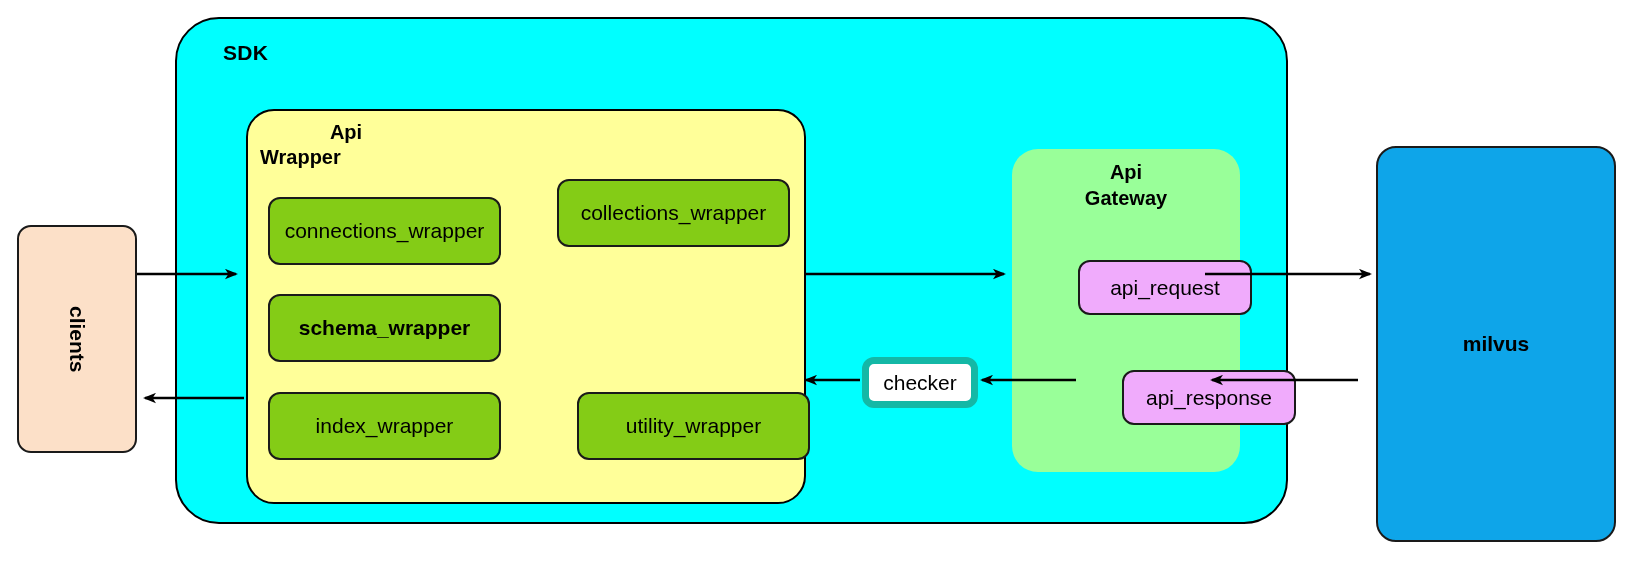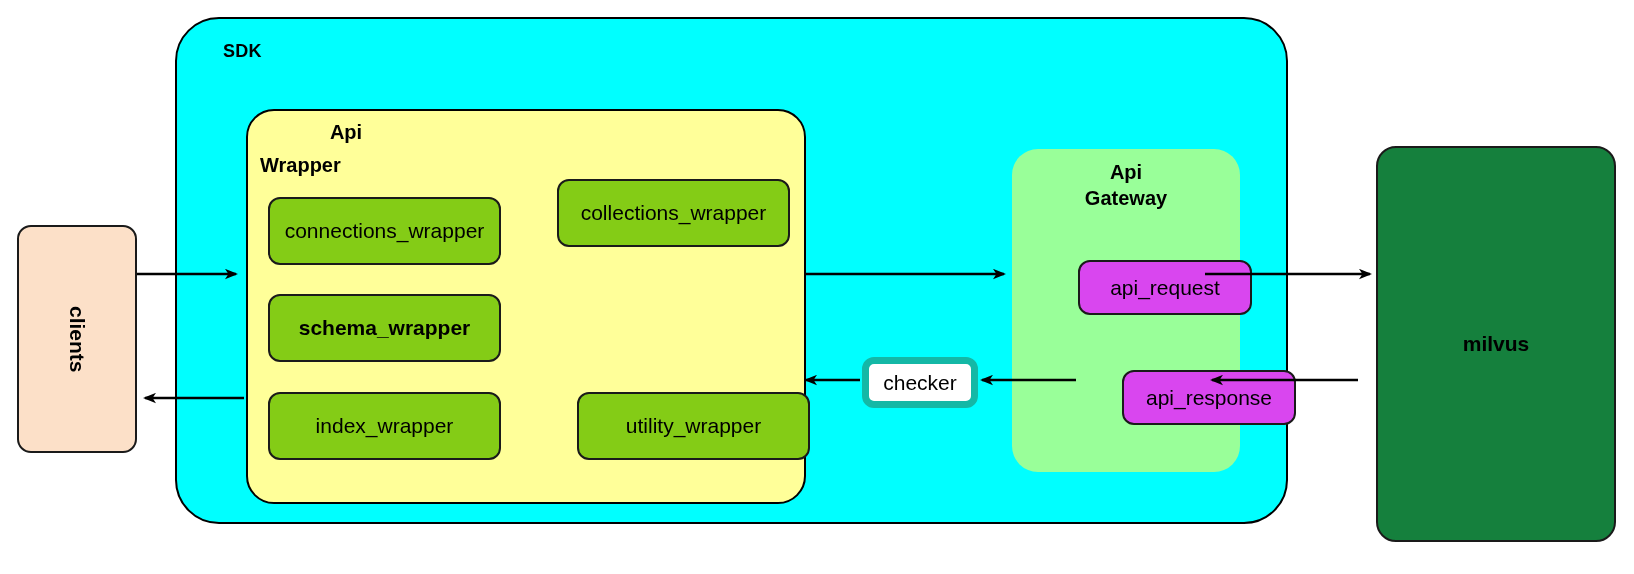--- a/index.html
+++ b/index.html
@@ -37,21 +37,21 @@
     height: 507px;
     background: #00ffff;
     border: 2px solid #000000;
     border-radius: 44px;
     display: block;
   }
   #sdk-title {
     position: absolute;
     left: 46px;
     top: 22px;
-    font-size: 18px;
+    font-size: 21px;
     font-weight: bold;
     color: #000000;
     letter-spacing: 0.3px;
     text-align: center;
   }
 
   
   #api-wrapper-group {
     position: absolute;
     left: 69px;   
@@ -67,21 +67,21 @@
     position: absolute;
     left: 8px;
     top: 9px;
     width: 180px;
     font-size: 20px;
     font-weight: bold;
     line-height: 25px;
     color: #000000;
     text-align: center;
   }
-  #api-wrapper-title .line2 { display: block; text-align: left; padding-left: 4px; margin-top: 8px;}
+  #api-wrapper-title .line2 { display: block; text-align: left; padding-left: 4px;}
 
   
   .wrapper-box {
     position: absolute;
     box-sizing: border-box;
     background: #84cc16;
     border: 2px solid #1a1a1a;
     border-radius: 12px;
     display: flex;
     align-items: center;
@@ -110,21 +110,21 @@
     width: 100%;
     font-size: 20px;
     font-weight: bold;
     line-height: 26px;
     color: #000000;
     text-align: center;
   }
   .gateway-box {
     position: absolute;
     box-sizing: border-box;
-    background: #d946ef;
+    background: #f0abfc;
     border: 2px solid #1a1a1a;
     border-radius: 12px;
     display: flex;
     align-items: center;
     justify-content: center;
     font-size: 21px;
     color: #000000;
     left: 66px;
     width: 174px;
     height: 55px;
@@ -166,21 +166,21 @@
     text-orientation: mixed;
     white-space: nowrap;
   }
 
   
   #milvus-box {
     left: 1376px;
     top: 146px;
     width: 240px;
     height: 396px;
-    background: #15803d;
+    background: #0ea5e9;
     border: 2px solid #1a1a1a;
     border-radius: 20px;
   }
   #milvus-label {
     font-size: 21px;
     font-weight: bold;
     color: #000000;
   }
 
   

